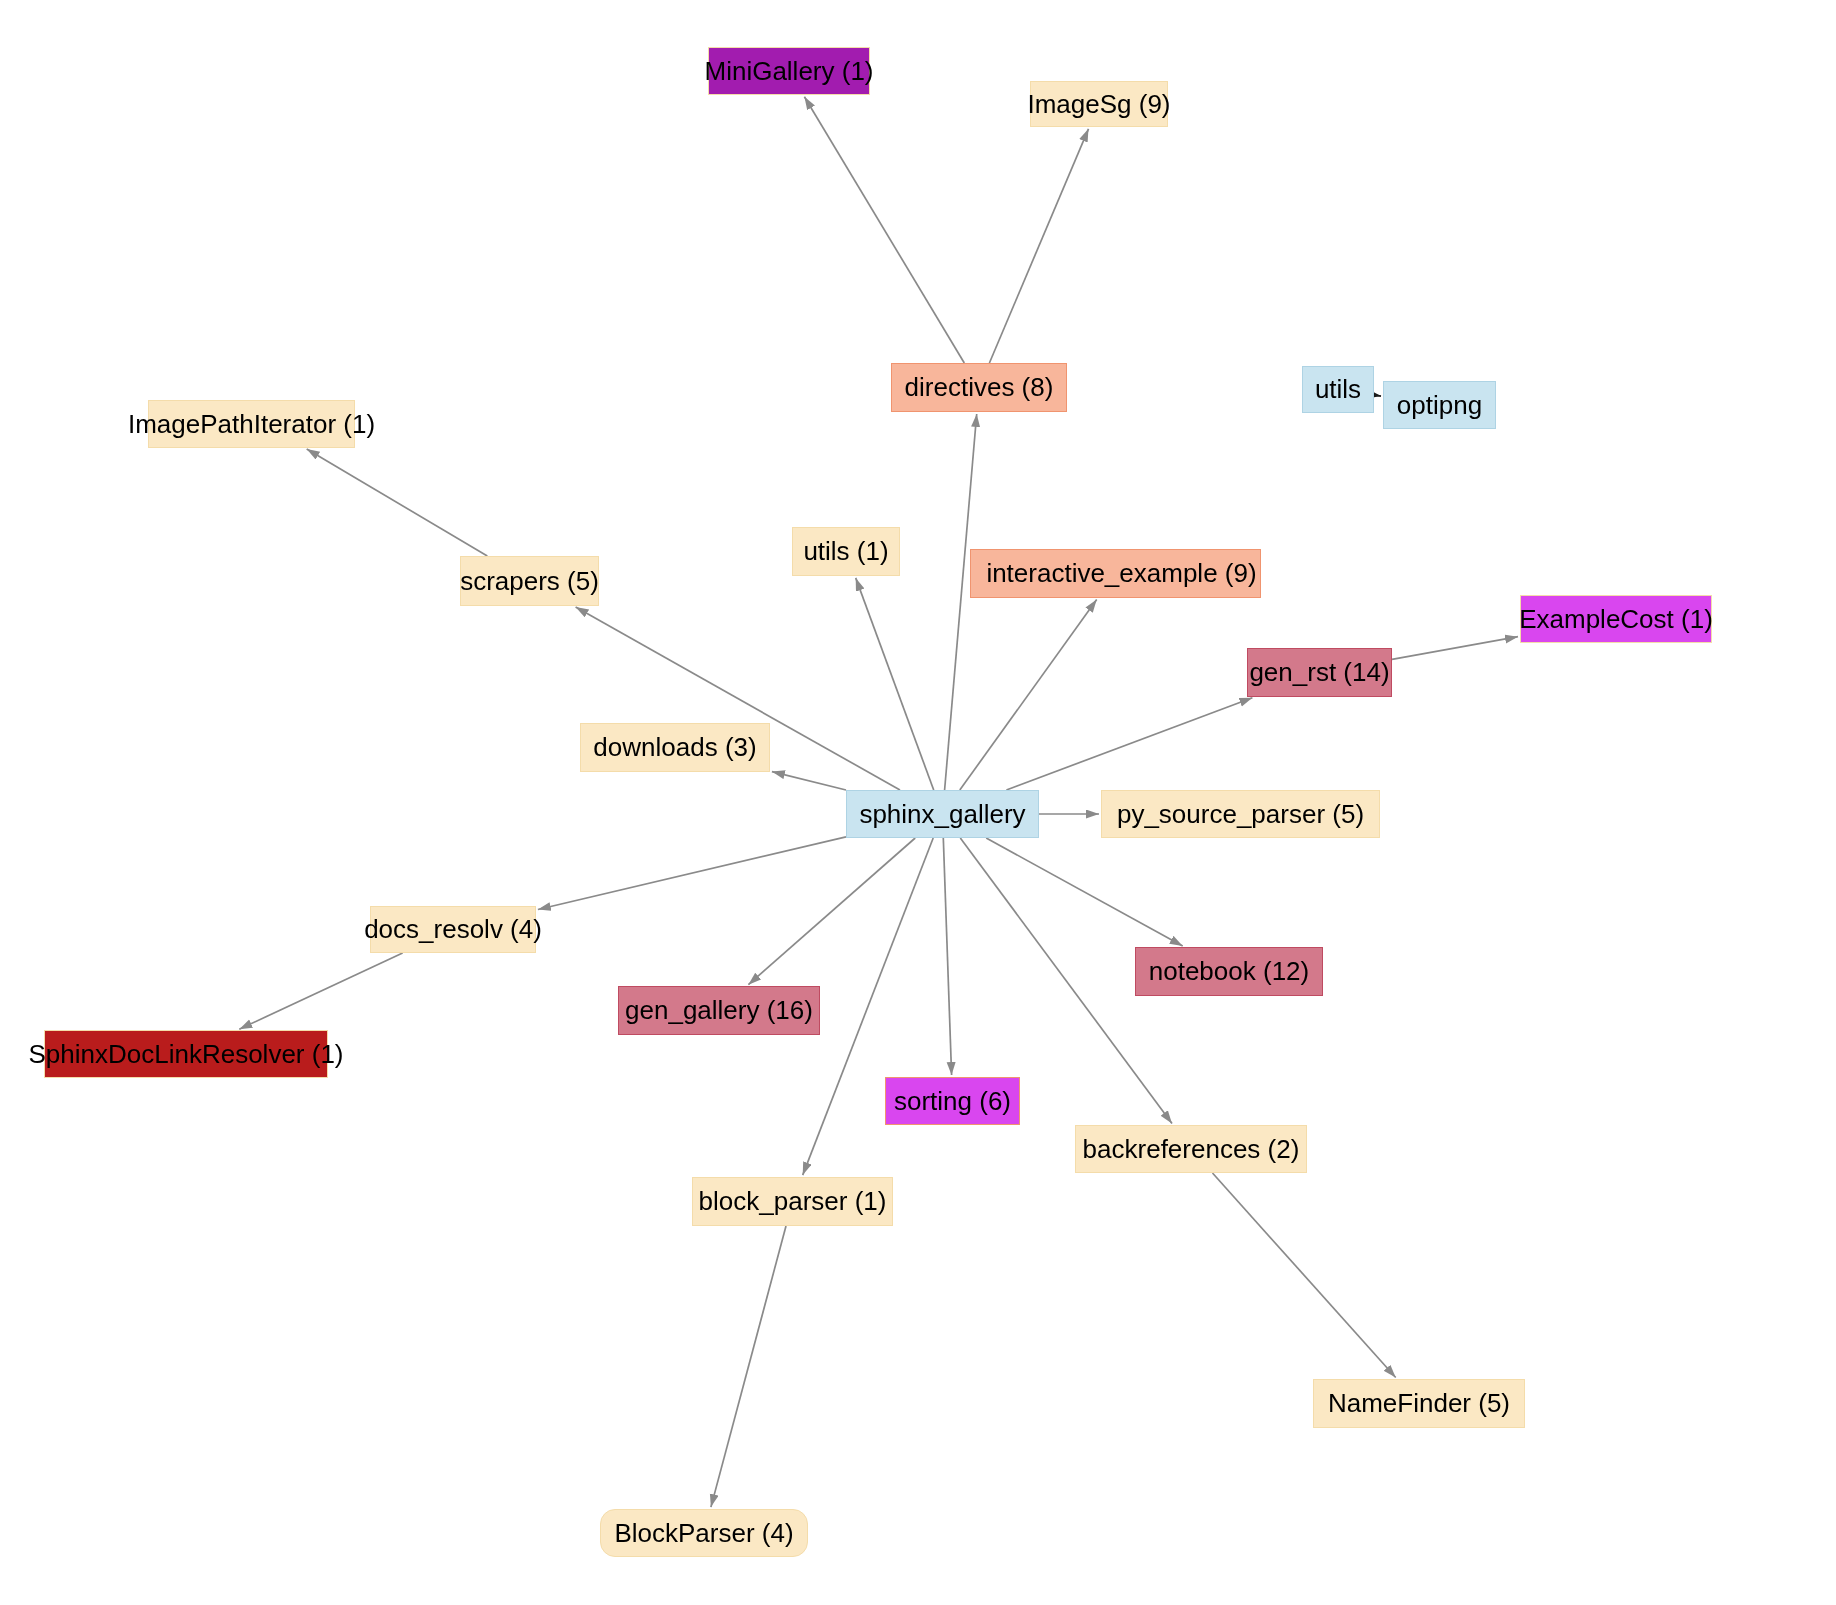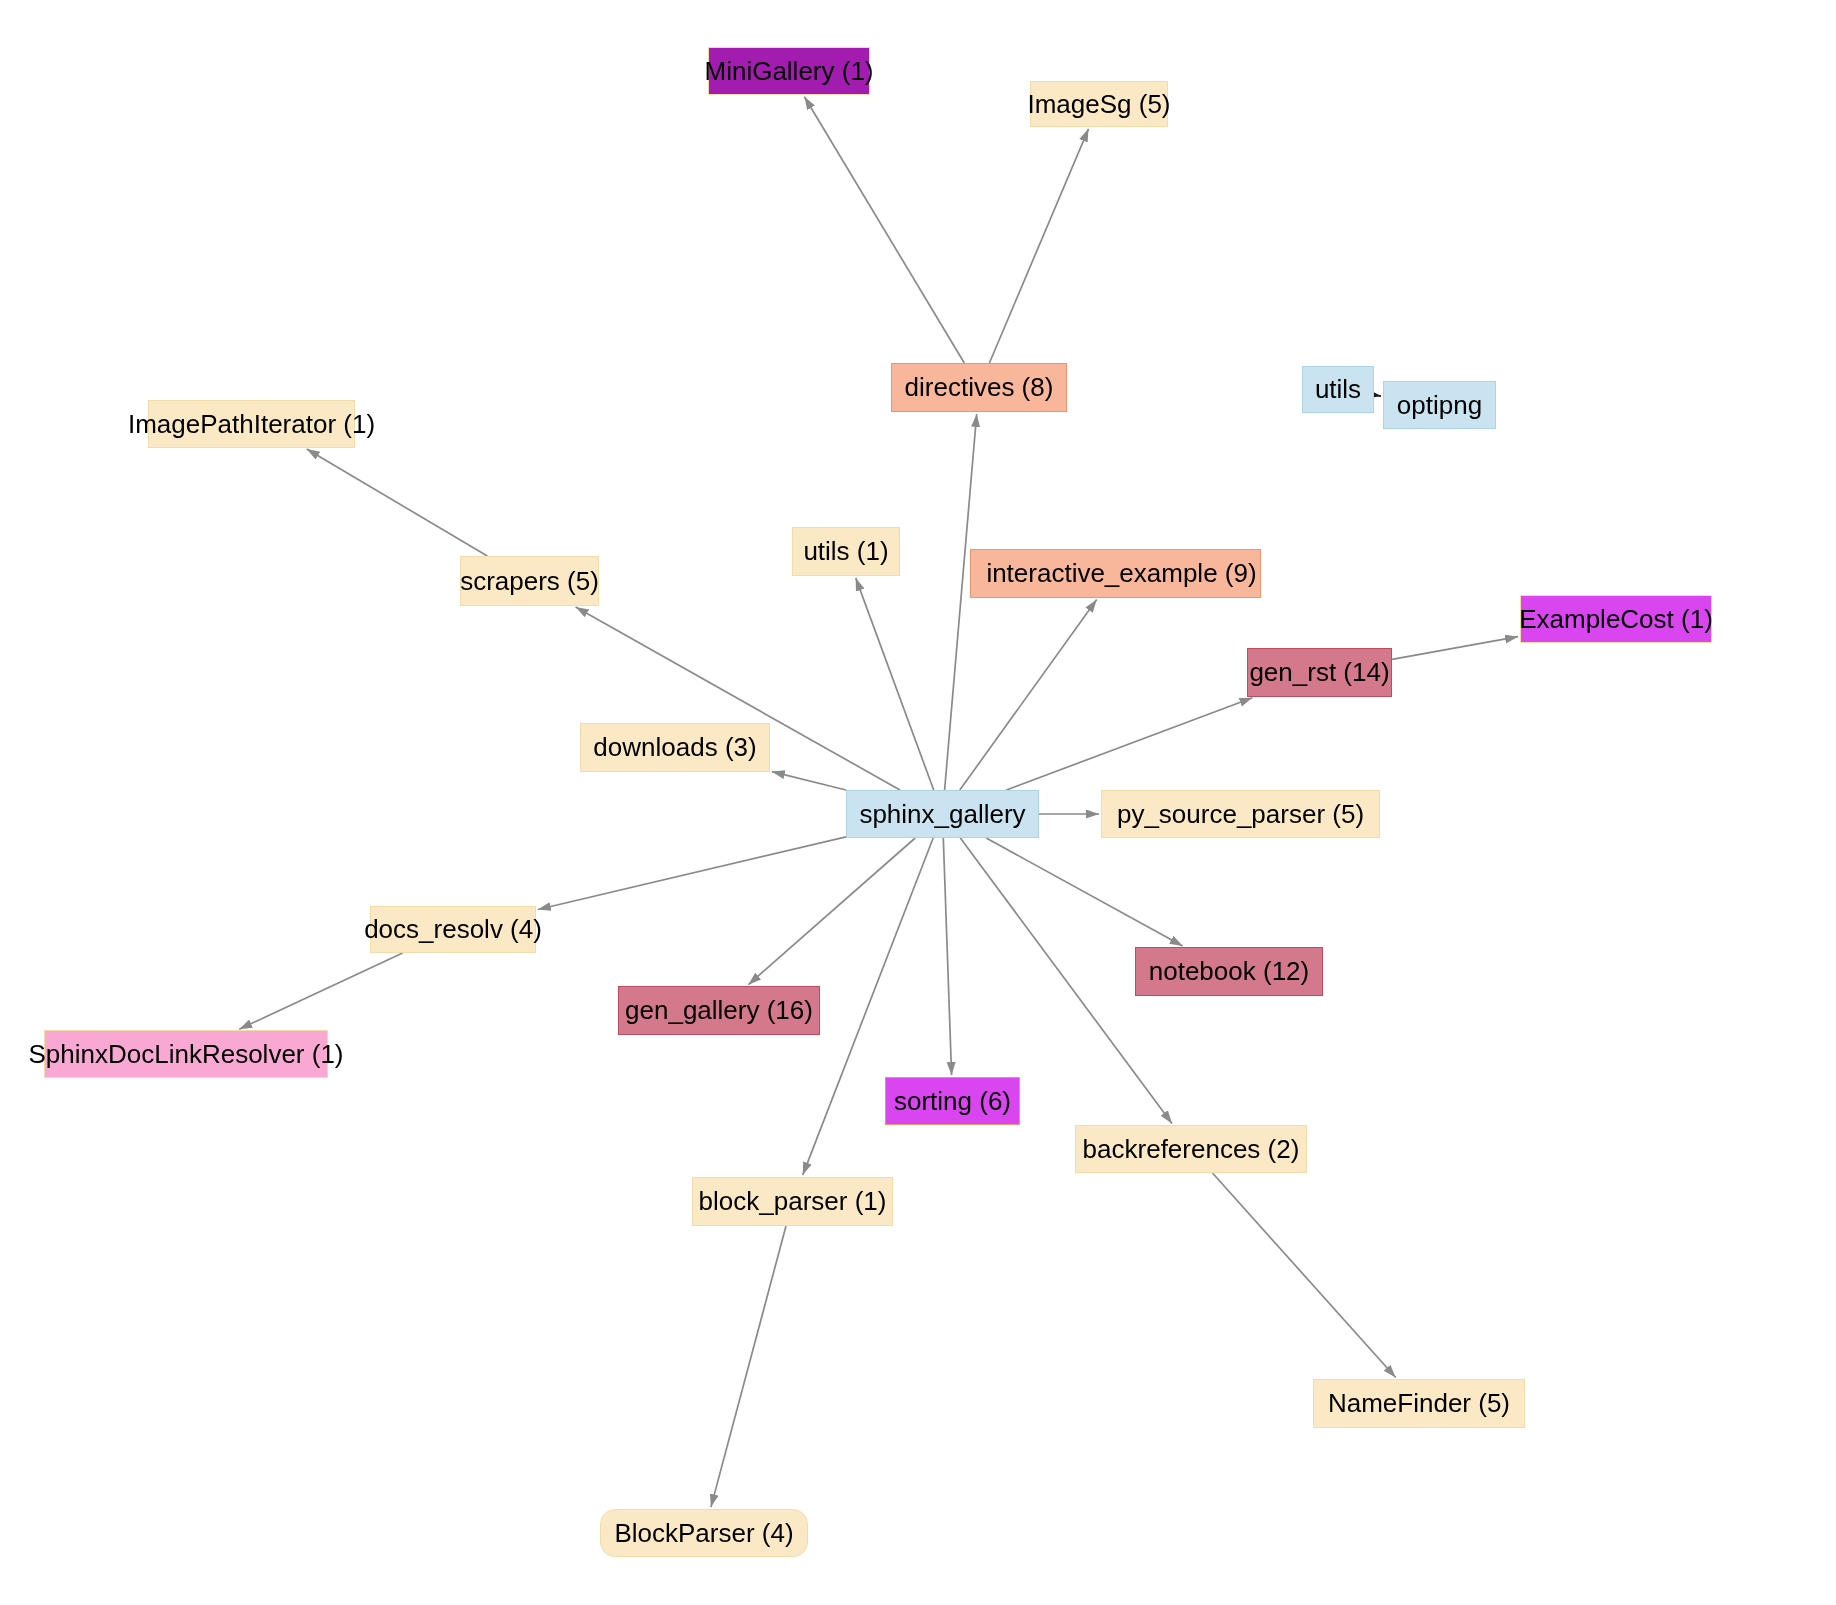--- a/index.html
+++ b/index.html
@@ -83,21 +83,21 @@
       <div class="node" style="left: 846px; top: 790px; width: 193px; height: 48px; background: rgb(201, 228, 240); border-color: rgb(174, 211, 228);">
         <span>sphinx_gallery</span>
       </div>
       <div class="node" style="left: 891px; top: 363px; width: 176px; height: 49px; background: rgb(248, 182, 155); border-color: rgb(240, 148, 111);">
         <span>directives (8)</span>
       </div>
       <div class="node" style="left: 708px; top: 47px; width: 162px; height: 48px; background: #a21caf; border-color: rgb(244, 220, 170); text-align: center;">
         <span>MiniGallery (1)</span>
       </div>
       <div class="node" style="left: 1030px; top: 81px; width: 138px; height: 46px; background: rgb(251, 232, 196); border-color: rgb(244, 220, 170);">
-        <span>ImageSg (5)</span>
+        <span>ImageSg (9)</span>
       </div>
       <div class="node" style="left: 1302px; top: 366px; width: 72px; height: 47px; background: rgb(201, 228, 240); border-color: rgb(174, 211, 228);">
         <span>utils</span>
       </div>
       <div class="node" style="left: 1383px; top: 381px; width: 113px; height: 48px; background: rgb(201, 228, 240); border-color: rgb(174, 211, 228);">
         <span>optipng</span>
       </div>
       <div class="node" style="left: 148px; top: 400px; width: 207px; height: 48px; background: rgb(251, 232, 196); border-color: rgb(244, 220, 170);">
         <span>ImagePathIterator (1)</span>
       </div>
@@ -118,21 +118,21 @@
       </div>
       <div class="node" style="left: 580px; top: 723px; width: 190px; height: 49px; background: rgb(251, 232, 196); border-color: rgb(244, 220, 170);">
         <span>downloads (3)</span>
       </div>
       <div class="node" style="left: 1101px; top: 790px; width: 279px; height: 48px; background: rgb(251, 232, 196); border-color: rgb(244, 220, 170);">
         <span>py_source_parser (5)</span>
       </div>
       <div class="node" style="left: 370px; top: 906px; width: 166px; height: 47px; background: rgb(251, 232, 196); border-color: rgb(244, 220, 170);">
         <span>docs_resolv (4)</span>
       </div>
-      <div class="node" style="left: 44px; top: 1030px; width: 284px; height: 48px; background: #f9a8d4; border-color: rgb(244, 220, 170);">
+      <div class="node" style="left: 44px; top: 1030px; width: 284px; height: 48px; background: #b91c1c; border-color: rgb(244, 220, 170);">
         <span>SphinxDocLinkResolver (1)</span>
       </div>
       <div class="node" style="left: 618px; top: 986px; width: 202px; height: 49px; background: rgb(211, 121, 139); border-color: rgb(191, 75, 97);">
         <span>gen_gallery (16)</span>
       </div>
       <div class="node" style="left: 1135px; top: 947px; width: 188px; height: 49px; background: rgb(211, 121, 139); border-color: rgb(191, 75, 97);">
         <span>notebook (12)</span>
       </div>
       <div class="node" style="left: 885px; top: 1077px; width: 135px; height: 48px; background: #d946ef; border-color: rgb(240, 148, 111);">
         <span>sorting (6)</span>

